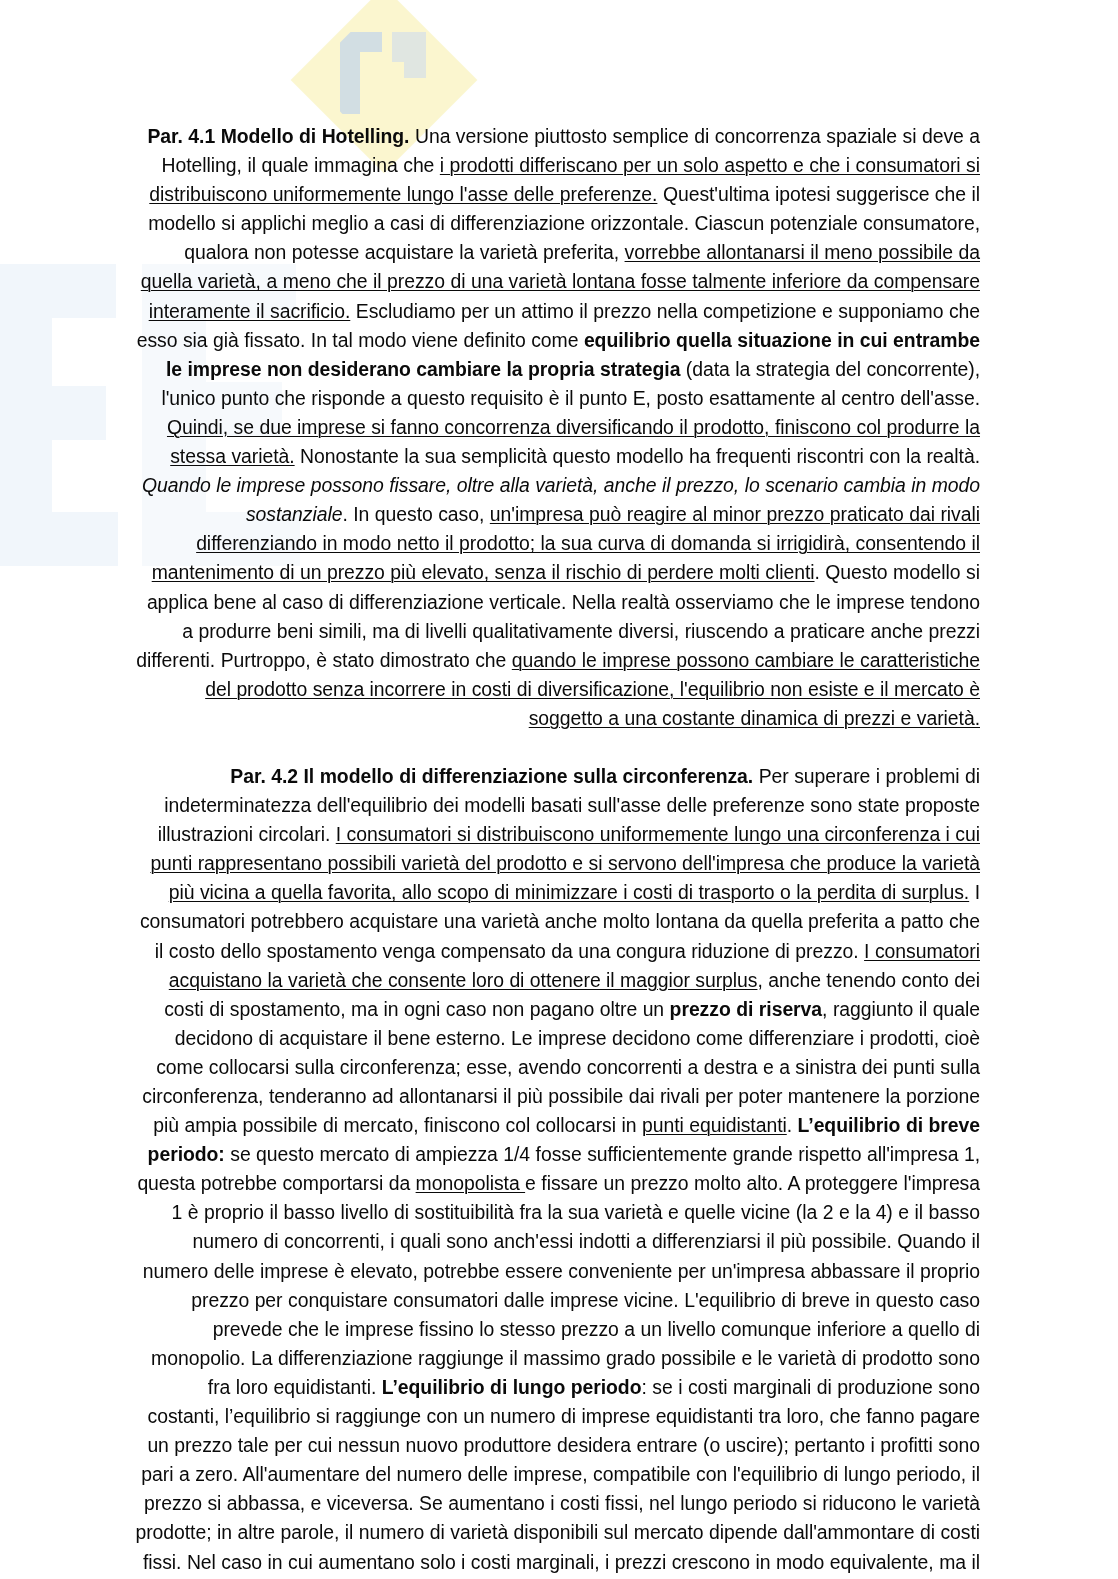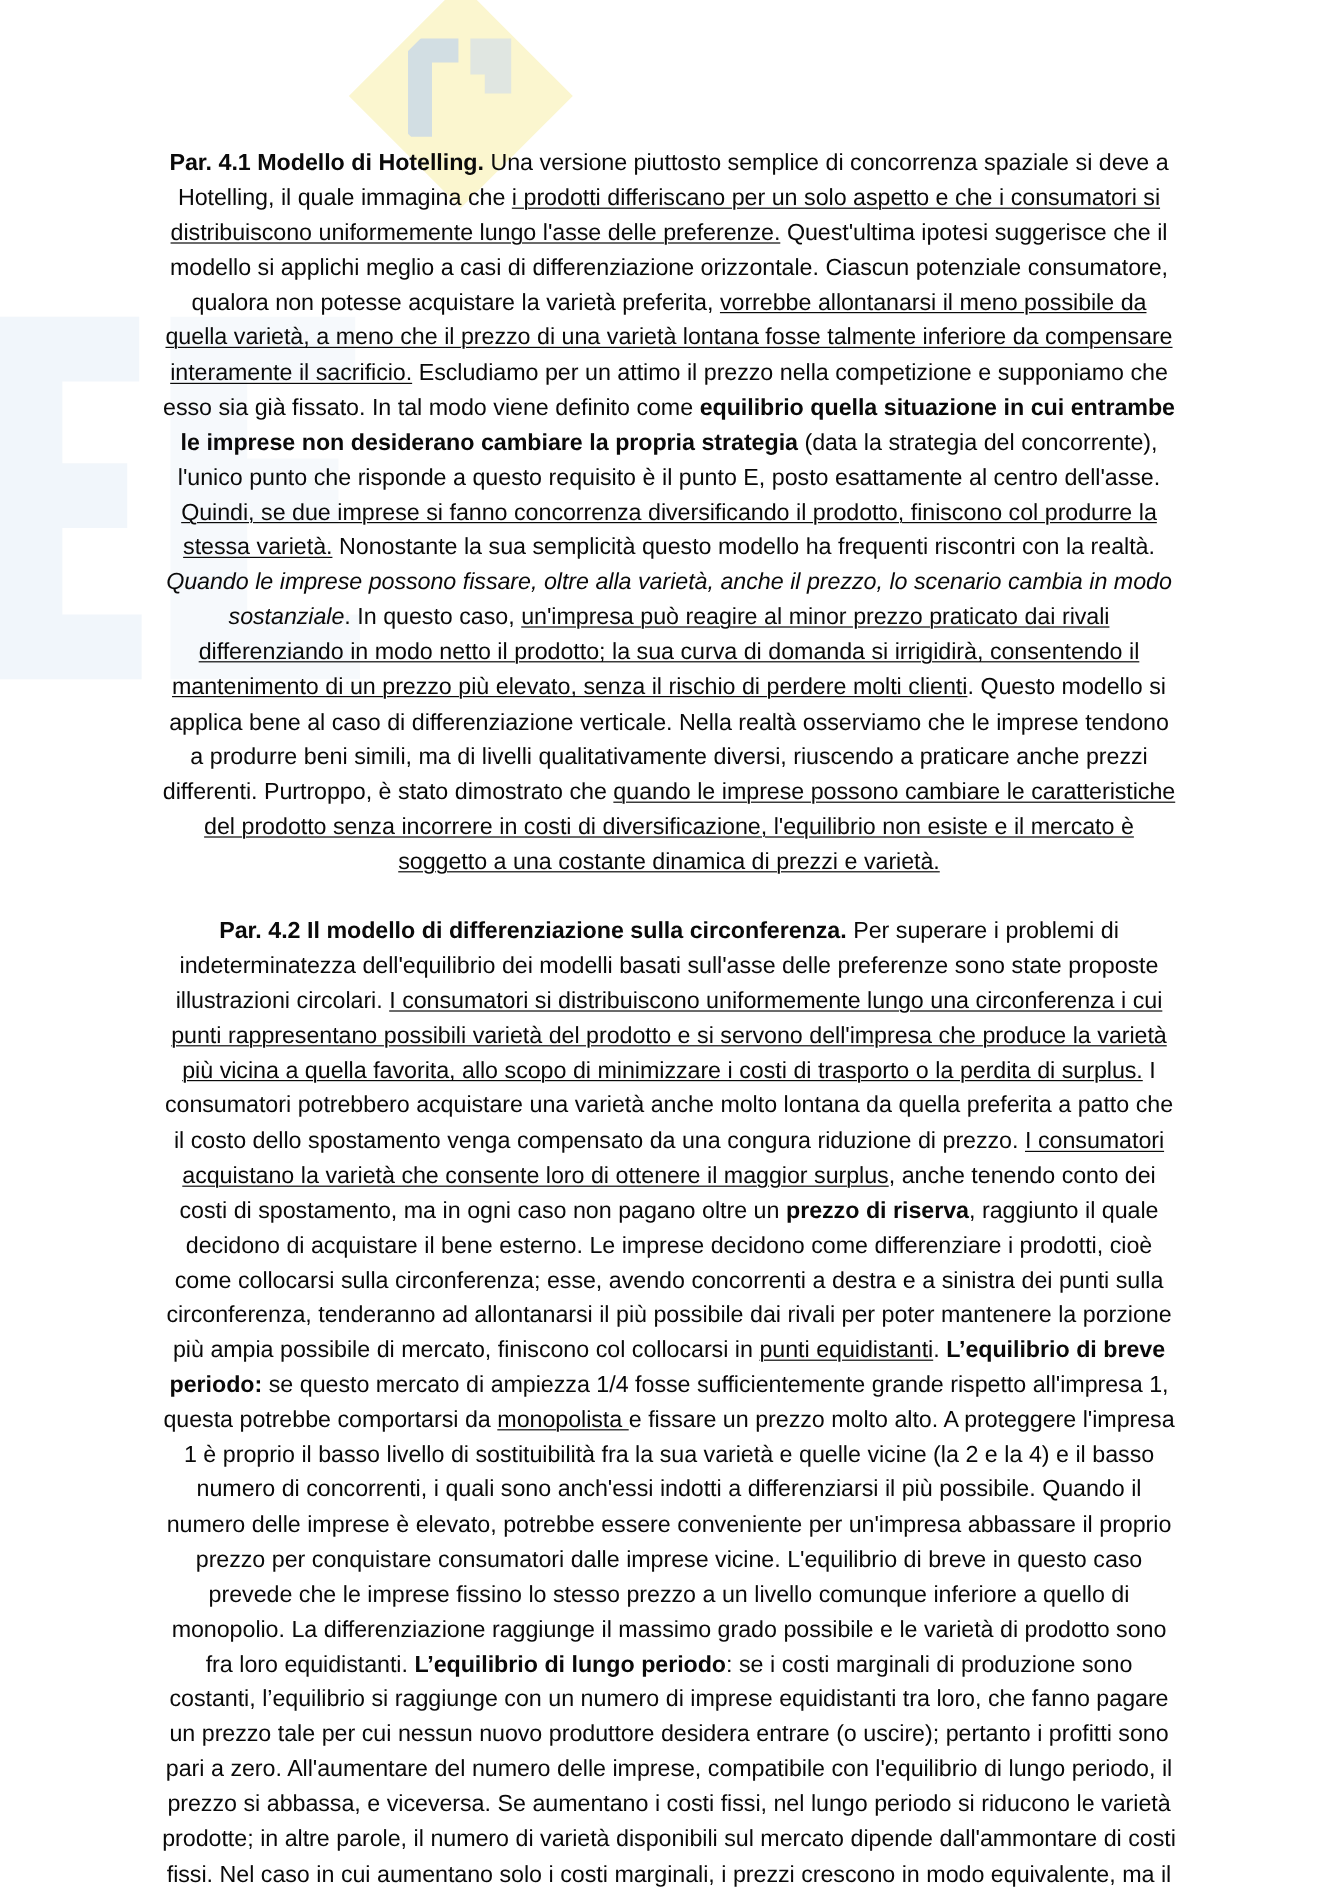--- a/index.html
+++ b/index.html
@@ -63,21 +63,21 @@
     position: absolute;
     left: 135px;
     top: 122px;
     width: 845px;
     z-index: 2;
   }
 
   .para {
     font-size: 19.4px;
     line-height: 29.1px;
-    text-align: center;
+    text-align: right;
     margin: 0;
     letter-spacing: -0.05px;
     word-spacing: 0.15px;
     color: #0a0a0a;
   }
   .para + .para {
     margin-top: 29px;
   }
 
   b, .b { font-weight: bold; }

